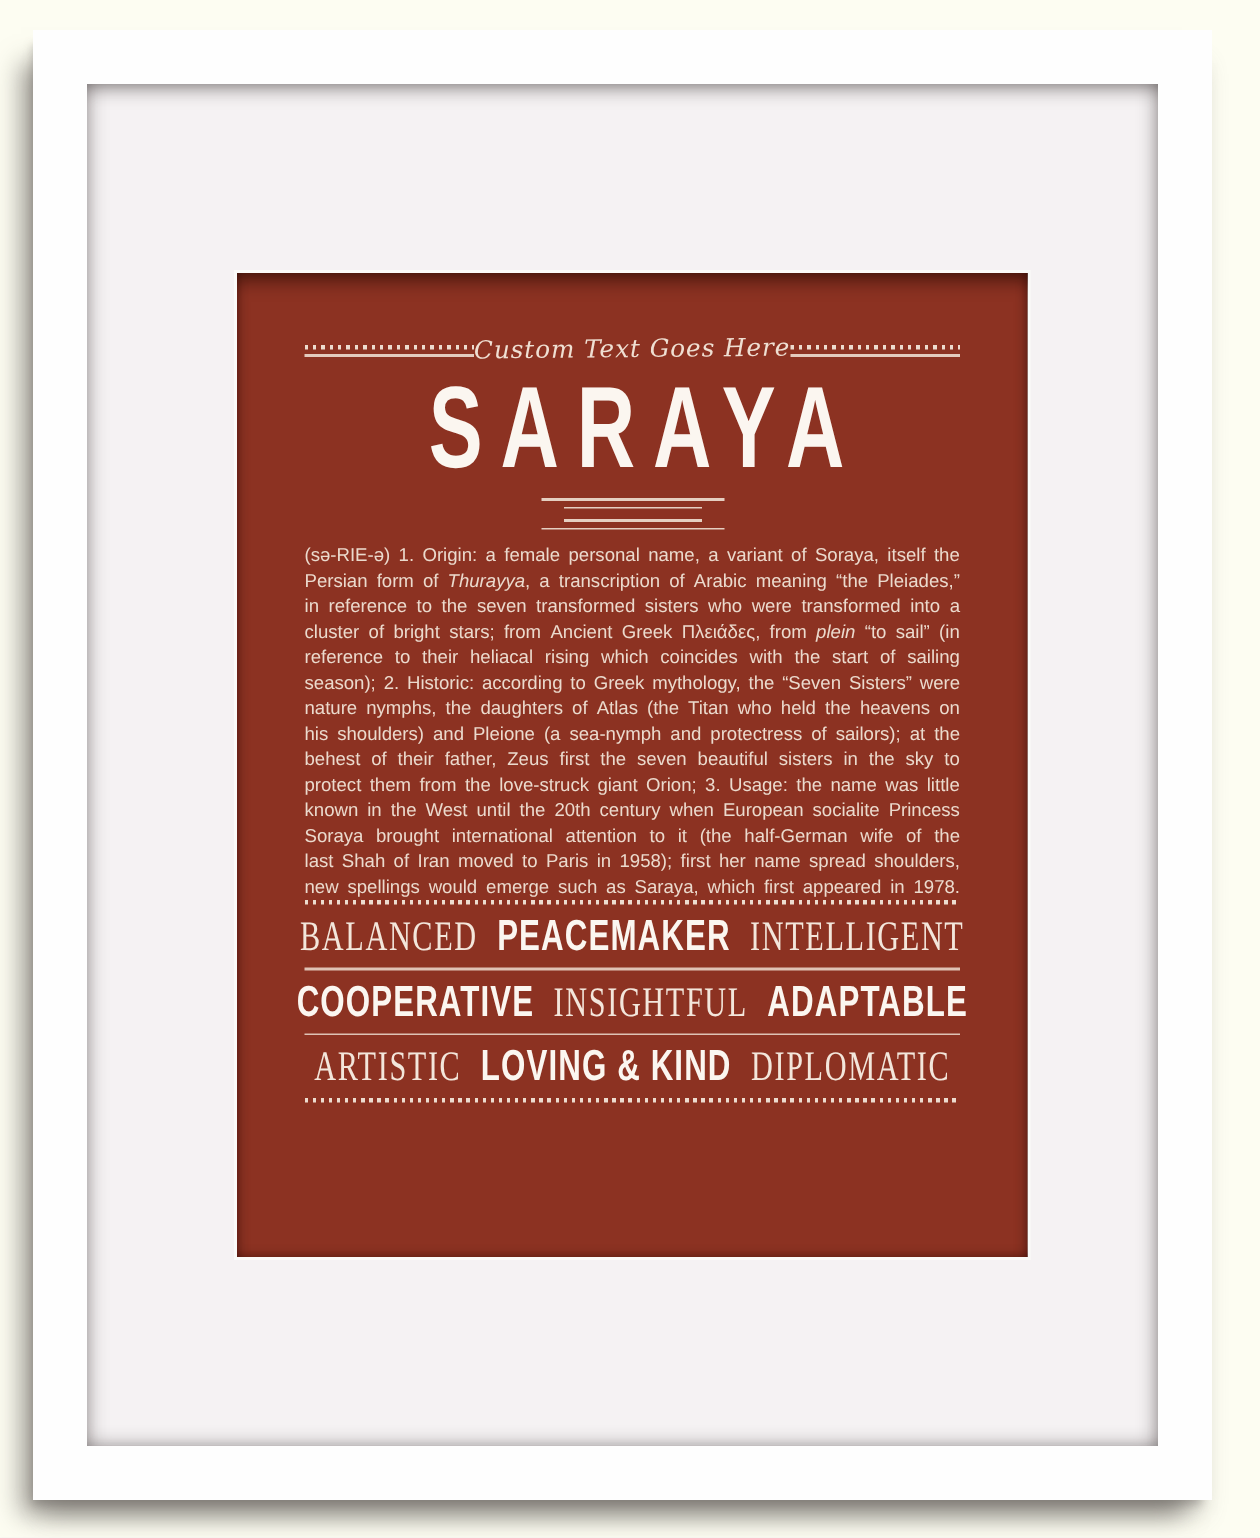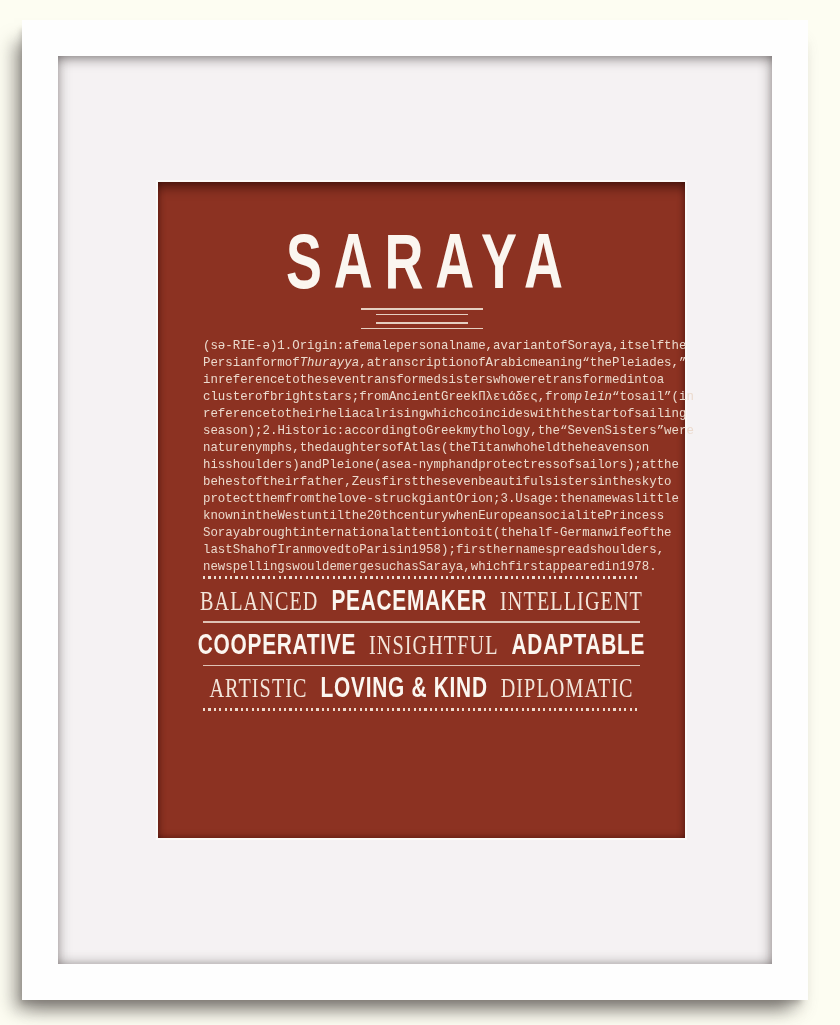--- a/index.html
+++ b/index.html
@@ -109,21 +109,21 @@
     margin-right: -5px;
     color: var(--cream2, #F3E6DB);
     white-space: nowrap;
   }
 
   
   .definition { width: 100%; margin-top: 9px; }
   .def-line {
     display: flex; justify-content: space-between;
     height: 17px;
-    font-family: Liberation Mono, monospace;
+    font-family: Liberation Sans, sans-serif;
     font-size: 12.4px; line-height: 17px;
     color: var(--body-c, #EBDACD);
     white-space: nowrap;
   }
   .def-line span { display: inline-block; }
   .def-line i { font-style: italic; }
 
   
   .traits { width: 100%; }
   .dotrow {
@@ -164,20 +164,31 @@
 </head>
 <body style="--print-bg: #8C3222; --white: #FBF6F0; --cream: #EFDFD2; --cream2: #F3E6DB; --body-c: #EBDACD; --rule-c: #EDDCCF;">
 
 <div class="page">
   <div class="frame">
     <div class="mat"></div>
 
     <div class="print">
       <div class="content">
 
+        <div class="custom-header">
+          <div class="dotline">
+            <div class="dots"></div>
+            <div class="rule"></div>
+          </div>
+          <div class="script-text">Custom Text Goes Here</div>
+          <div class="dotline">
+            <div class="dots"></div>
+            <div class="rule"></div>
+          </div>
+        </div>
 
         <h1 class="name-title">SARAYA</h1>
 
         <div class="dbl top">
           <span class="ln long"></span>
           <span class="ln short"></span>
         </div>
 
 
         <div class="dbl bottom">

